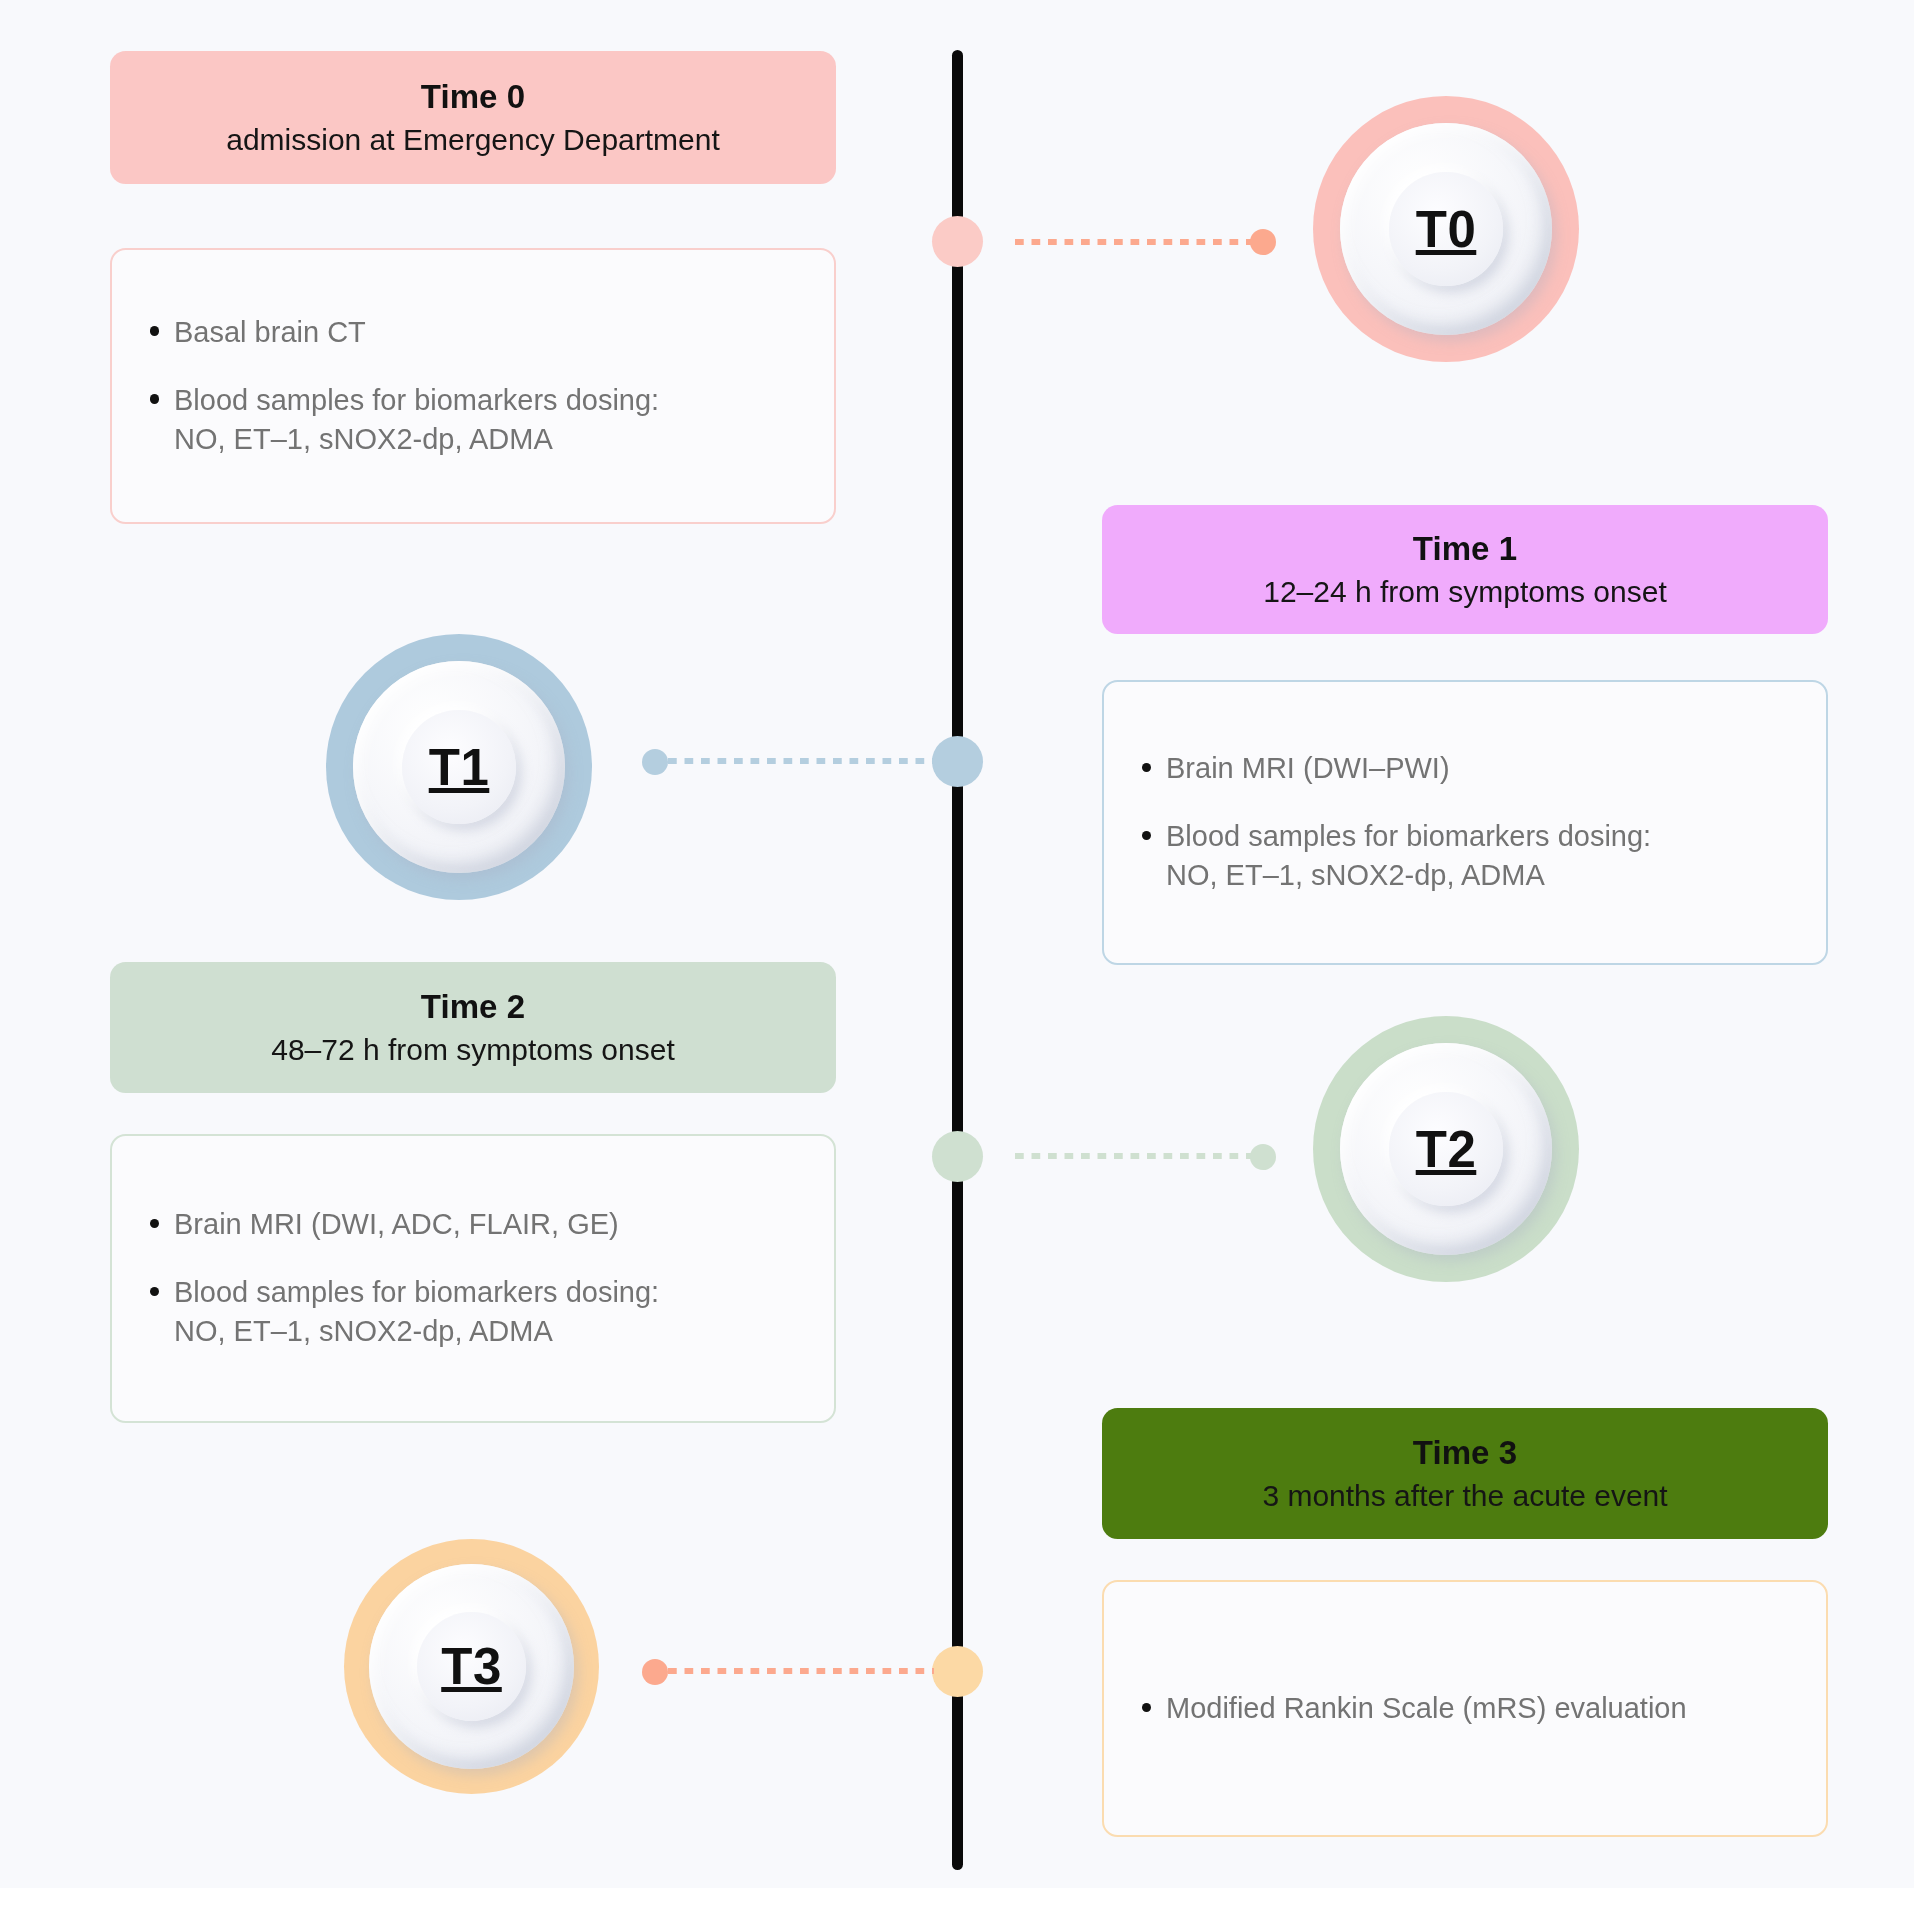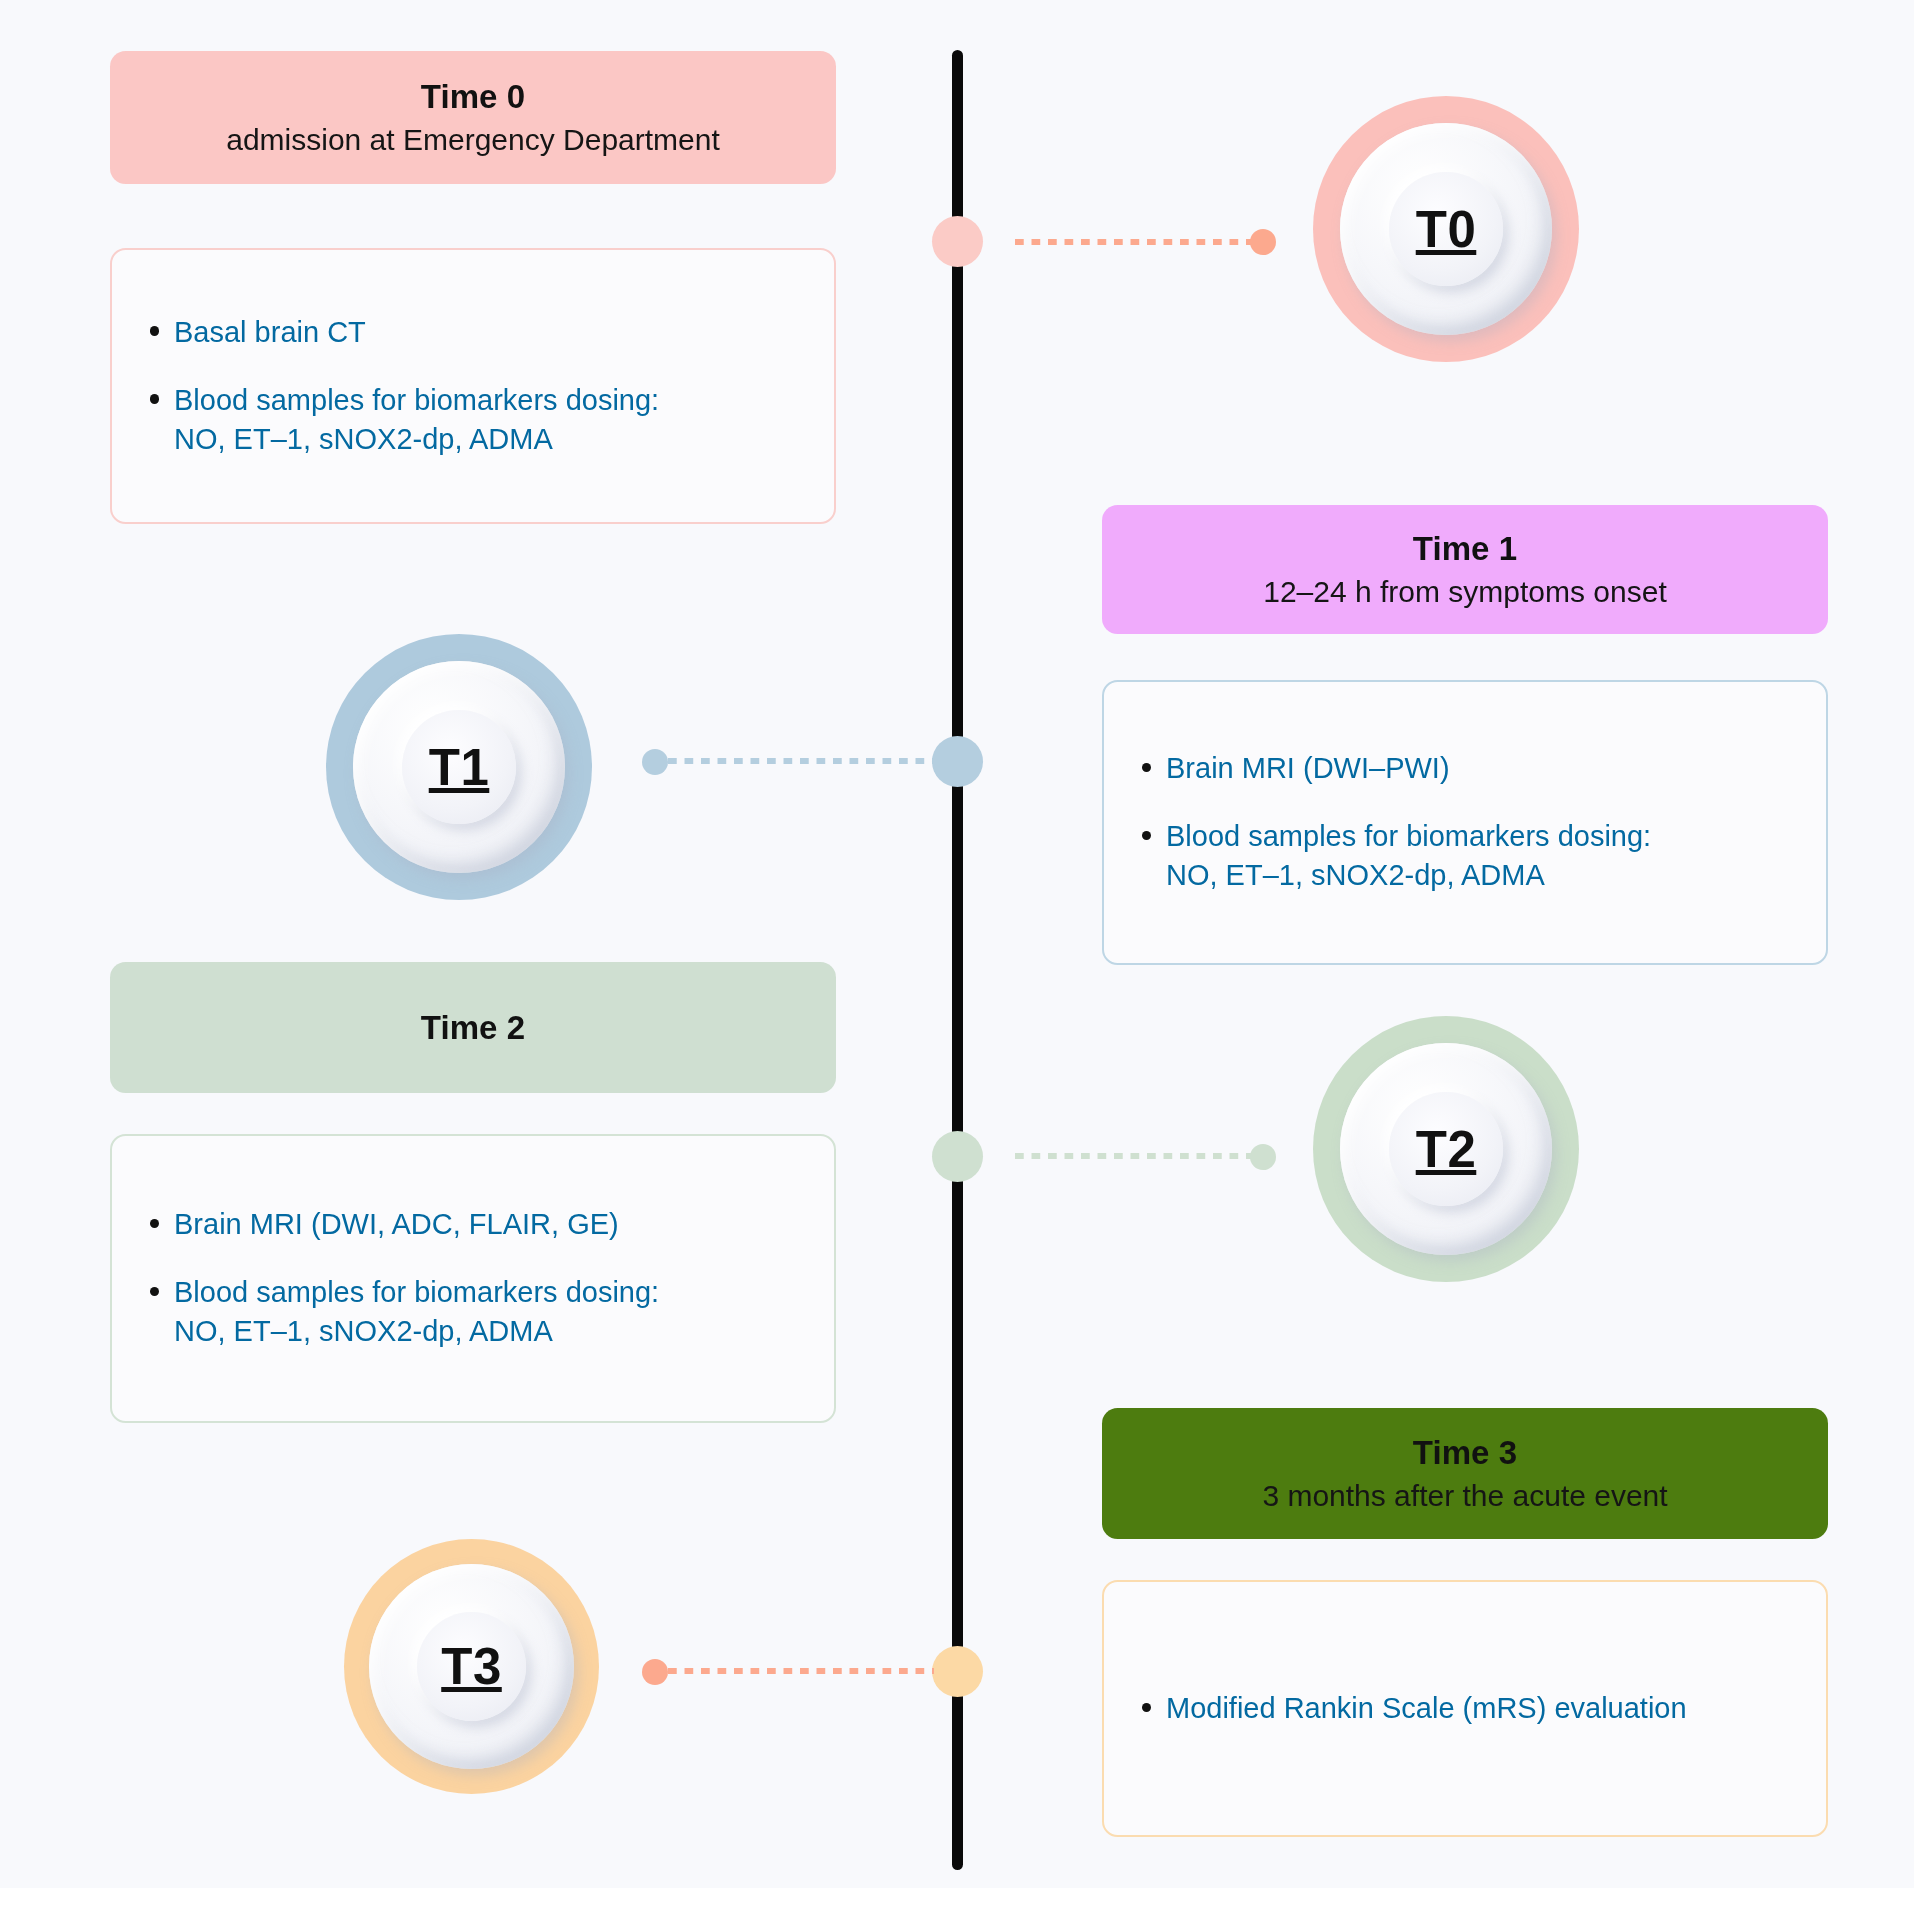--- a/index.html
+++ b/index.html
@@ -74,21 +74,21 @@
     list-style: none;
     margin: 0;
     padding: 0;
     width: 100%;
   }
   .card li {
     position: relative;
     padding-left: 30px;
     font-size: 29px;
     line-height: 1.36;
-    color: #0369a1;
+    color: #737373;
     margin-bottom: 28.5px;
   }
   .card li:last-child { margin-bottom: 0; }
   .card li .bullet-dot {
     position: absolute;
     left: 5.5px;
     top: 13.8px;
     width: 9.2px;
     height: 9.2px;
     border-radius: 50%;
@@ -216,20 +216,21 @@
 
   <div class="node" id="node-t1" style="left:326px; top:634px; width:266px; height:266px;">
     <div class="ring" style="background: rgb(174, 202, 221);"></div>
     <div class="disc" style="inset:27px;"></div>
     <div class="disc2" style="inset:76px;"></div>
     <div class="node-label">T1</div>
   </div>
 
   <div class="pill" id="pill-t2" style="left: 110px; top: 962px; width: 726px; height: 131px; background: rgb(207, 223, 209);">
     <div class="pill-title">Time 2</div>
+    <div class="pill-sub">48–72 h from symptoms onset</div>
   </div>
 
   <div class="card" id="card-t2" style="left: 110px; top: 1134px; width: 726px; height: 289px; border-color: rgb(212, 227, 213);">
     <ul>
       <li>
         <span class="bullet-dot"></span>
         <span>Brain MRI (DWI, ADC, FLAIR, GE)</span>
         
       </li>
       <li>

